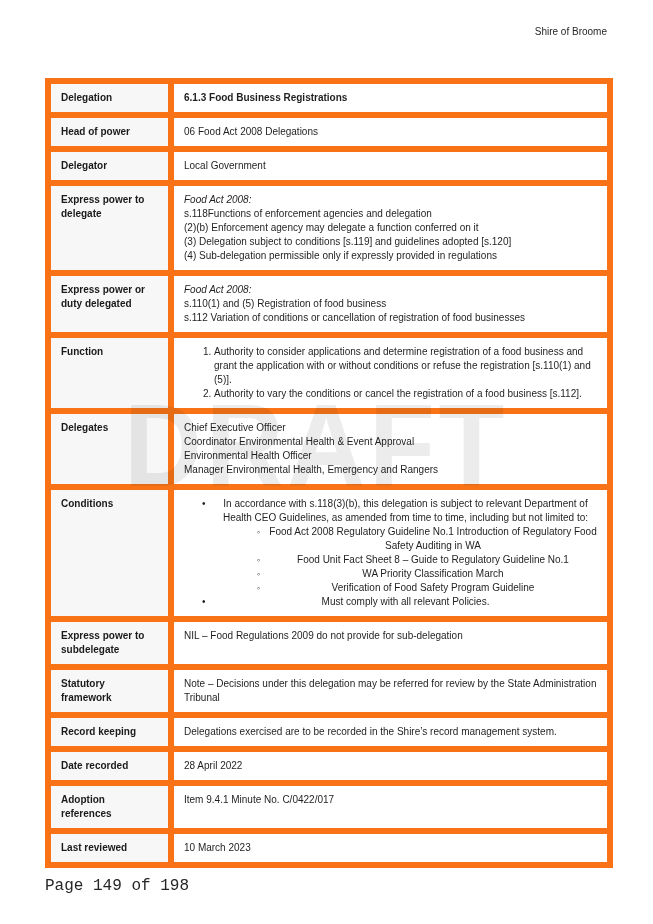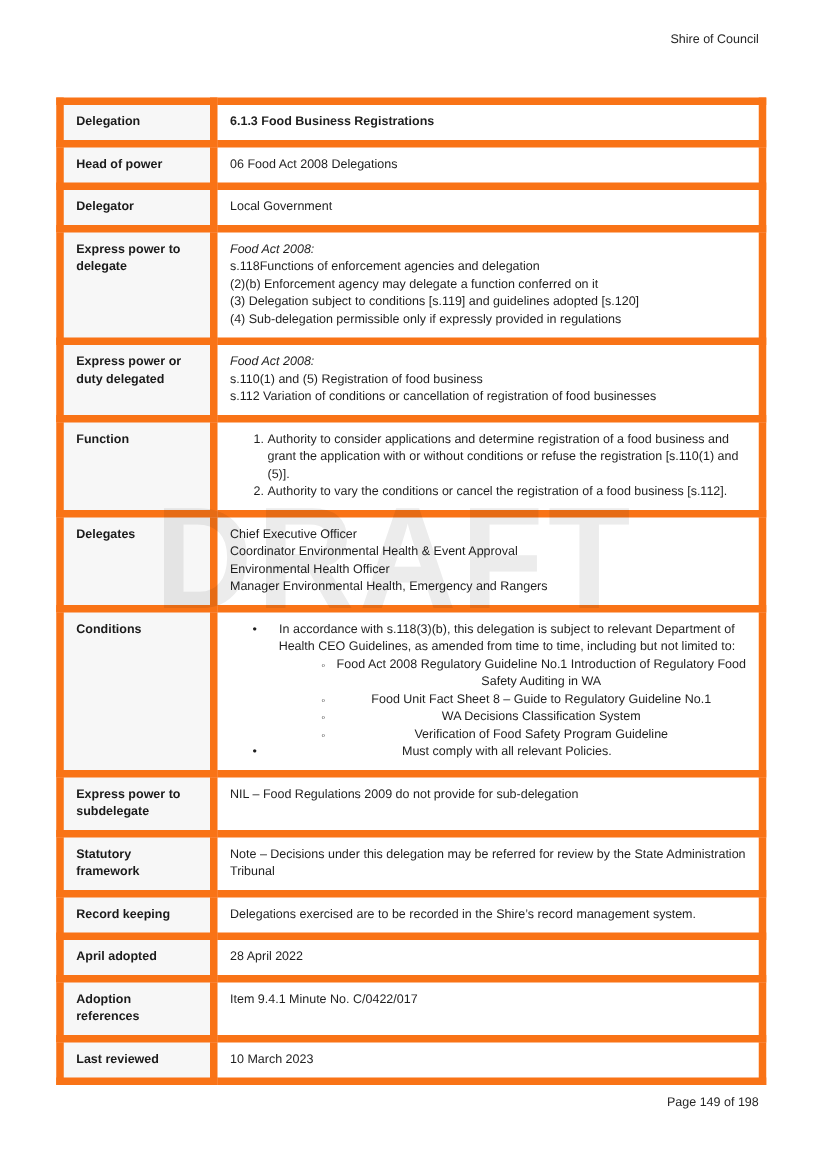--- a/index.html
+++ b/index.html
@@ -19,23 +19,24 @@
   .page-header {
     position: absolute;
     top: 26px; left: 45px; right: 46px;
     text-align: right;
     font-size: 10px;
     color: #262626;
   }
   .page-footer {
     position: absolute;
     top: 877px; left: 45px; right: 46px;
-    text-align: right;
-    font-size: 10px;
+    text-align: left;
+    font-size: 16px;
     color: #262626;
+    font-family: Liberation Mono, monospace;
   }
   table.delegation {
     position: absolute;
     top: 78px; left: 45px;
     width: 562px;
     border-collapse: collapse;
     table-layout: fixed;
     font-size: 10px;
     line-height: 14px;
   }
@@ -100,21 +101,21 @@
     pointer-events: none;
     user-select: none;
   }
 </style>
 </head>
 <body>
 
 <div class="page">
 
   <div class="page-header">
-    <span>Shire of Council</span>
+    <span>Shire of Broome</span>
   </div>
 
   <div class="watermark">DRAFT</div>
 
   <table class="delegation">
     <colgroup>
       <col style="width:123px">
       <col style="width:439px">
     </colgroup>
     <tbody>
@@ -177,21 +178,21 @@
 
       <tr style="height:125px">
         <td class="lbl">Conditions</td>
         <td class="val">
           <ul class="cond">
             <li class="l1">
               <span>In accordance with s.118(3)(b), this delegation is subject to relevant Department of Health CEO Guidelines, as amended from time to time, including but not limited to:</span>
               <ul class="sub">
                 <li class="l2"><span>Food Act 2008 Regulatory Guideline No.1 Introduction of Regulatory Food Safety Auditing in WA</span></li>
                 <li class="l2"><span>Food Unit Fact Sheet 8 – Guide to Regulatory Guideline No.1</span></li>
-                <li class="l2"><span>WA Decisions Classification System</span></li>
+                <li class="l2"><span>WA Priority Classification March</span></li>
                 <li class="l2"><span>Verification of Food Safety Program Guideline</span></li>
               </ul>
             </li>
             <li class="l1">
               <span>Must comply with all relevant Policies.</span>
             </li>
           </ul>
         </td>
       </tr>
 
@@ -204,21 +205,21 @@
         <td class="lbl">Statutory framework</td>
         <td class="val">Note – Decisions under this delegation may be referred for review by the State Administration Tribunal</td>
       </tr>
 
       <tr style="height:29px">
         <td class="lbl">Record keeping</td>
         <td class="val">Delegations exercised are to be recorded in the Shire’s record management system.</td>
       </tr>
 
       <tr style="height:29px">
-        <td class="lbl">April adopted</td>
+        <td class="lbl">Date recorded</td>
         <td class="val">28 April 2022</td>
       </tr>
 
       <tr style="height:30px">
         <td class="lbl">Adoption references</td>
         <td class="val">Item 9.4.1 Minute No. C/0422/017</td>
       </tr>
 
       <tr style="height:29px">
         <td class="lbl">Last reviewed</td>

